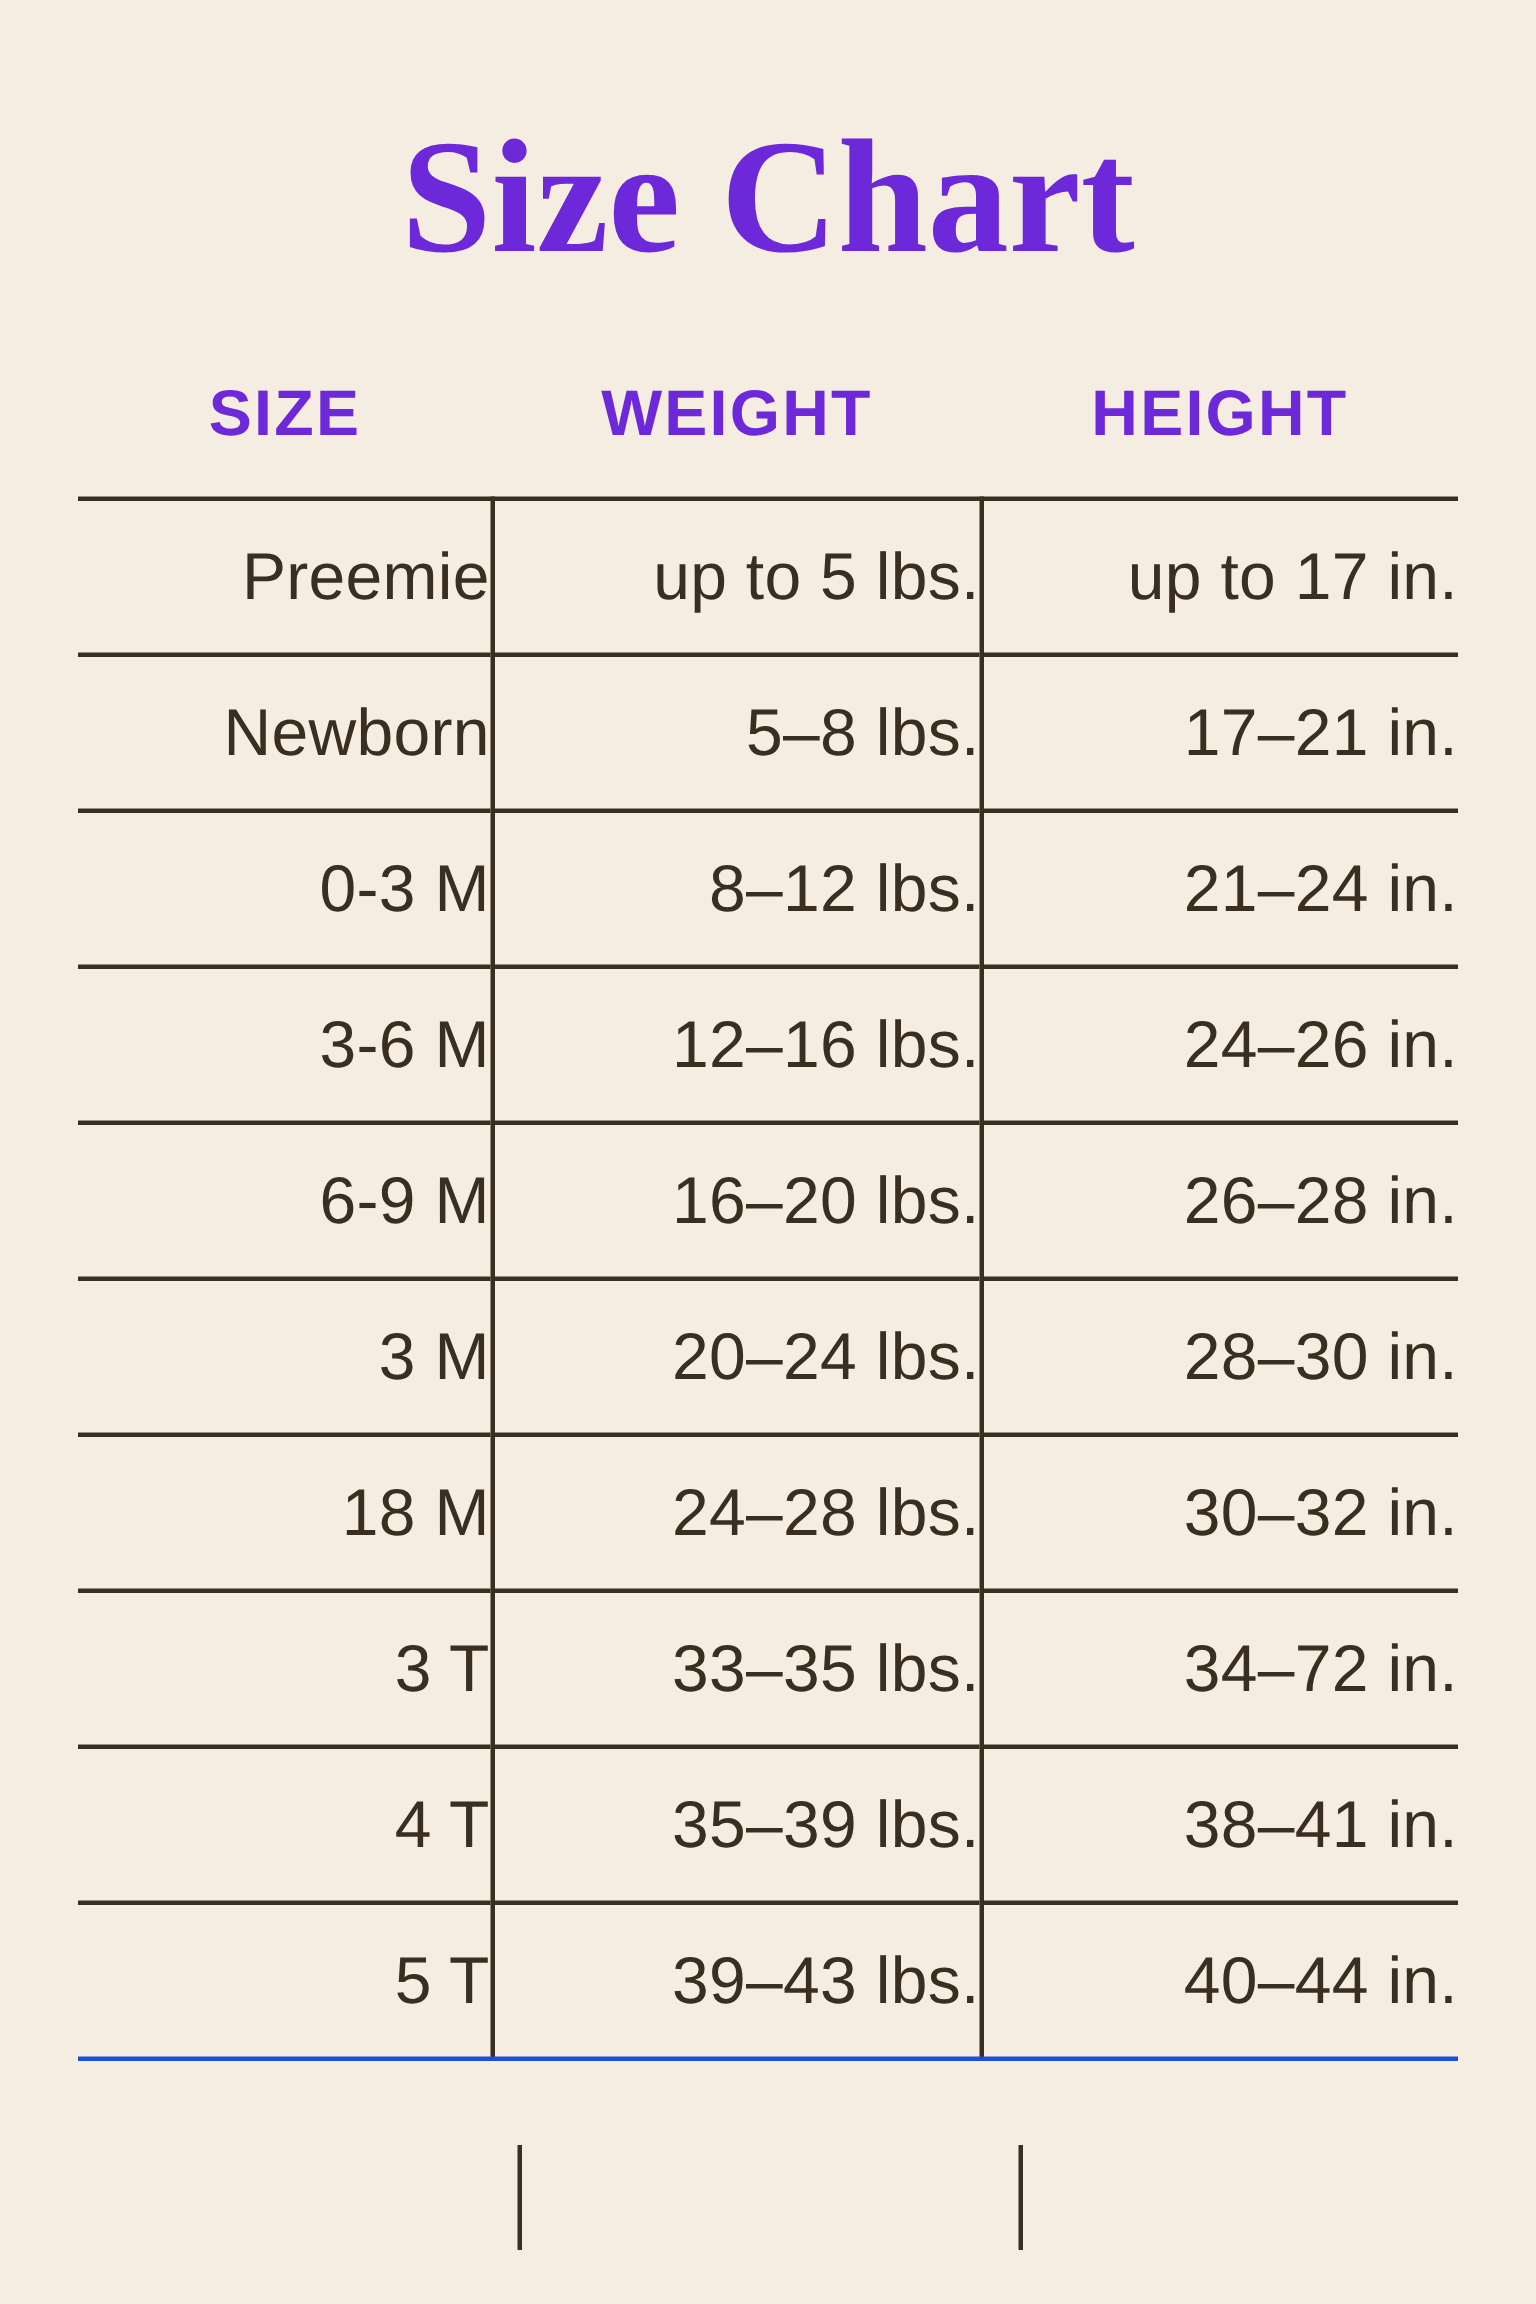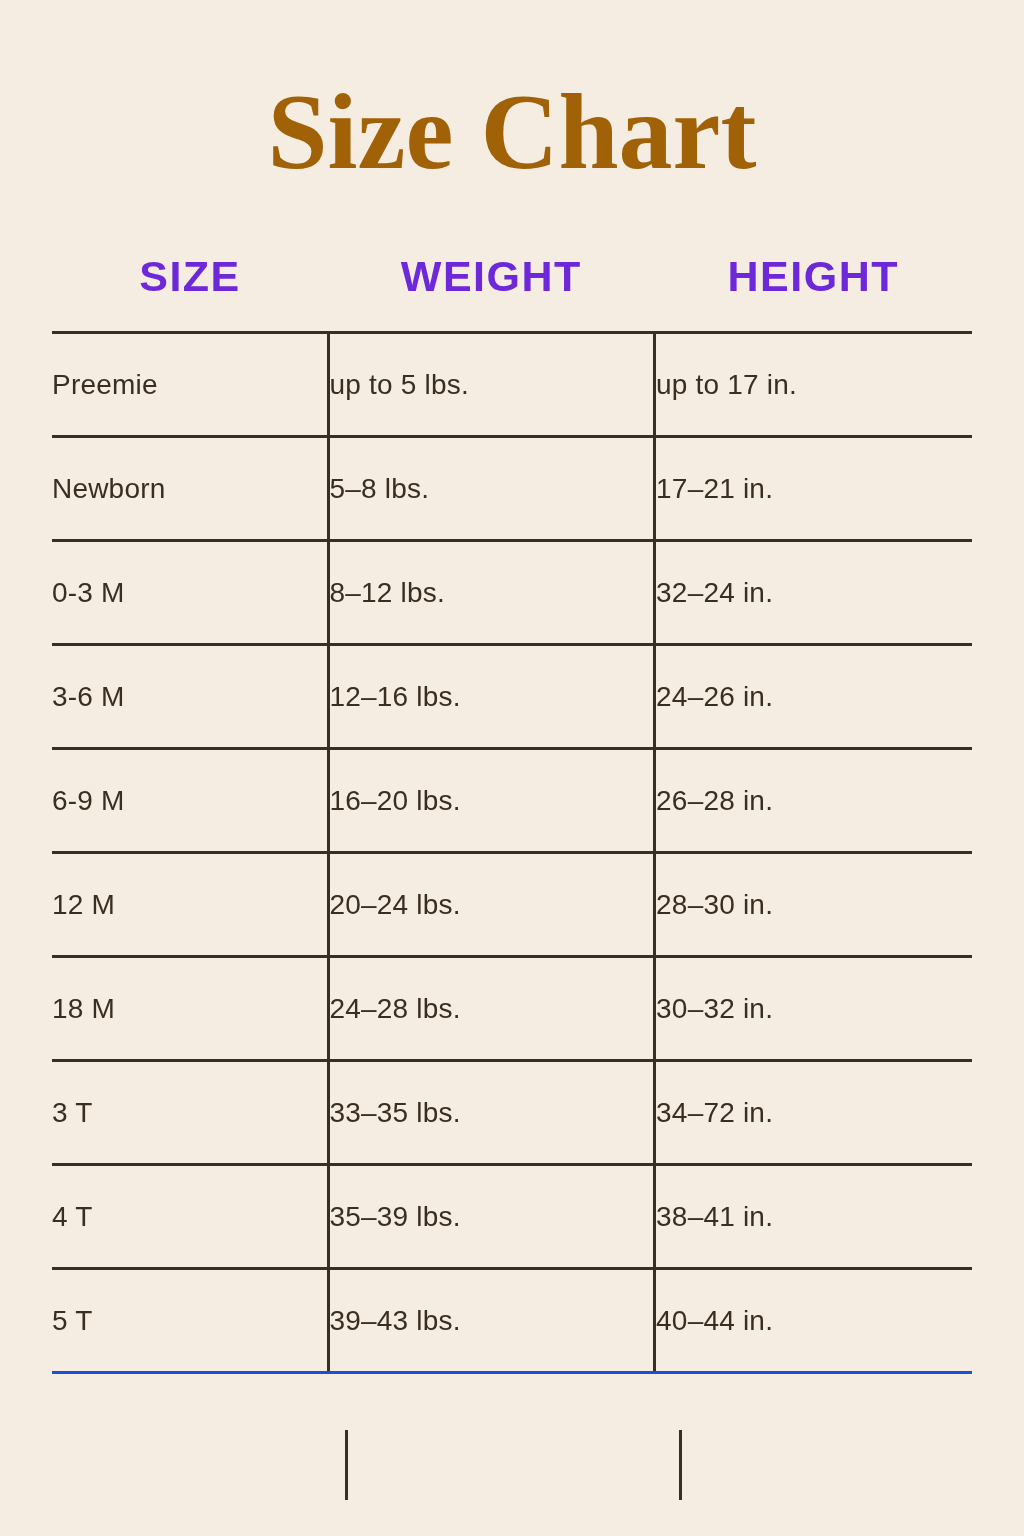--- a/index.html
+++ b/index.html
@@ -21,21 +21,21 @@
     box-sizing: border-box;
     padding: 0 52px;
     background: #f5ede1;
   }
   .title {
     font-family: "Liberation Serif", serif;
     font-weight: bold;
     font-size: 108px;
     line-height: 1;
     text-align: center;
-    color: #a16207;
+    color: #6d28d9;
     letter-spacing: 0px;
     padding-top: 78px;
     padding-bottom: 0;
   }
   table.size-table {
     width: 100%;
     border-collapse: collapse;
     margin-top: 66px;
     table-layout: fixed;
   }
@@ -46,23 +46,23 @@
   thead th {
     font-size: 43px;
     font-weight: bold;
     letter-spacing: 1.5px;
     color: #6d28d9;
     text-align: center;
     padding: 0 0 30px 0;
     border: none;
   }
   tbody td {
-    font-size: 28px;
+    font-size: 44px;
     font-weight: 400;
-    text-align: left;
+    text-align: right;
     color: #3a2e21;
     height: 101px;
     padding: 0;
     border-top: 3px solid #3a2e21;
     border-right: 3px solid #3a2e21;
     letter-spacing: 0.2px;
   }
   tbody td:last-child {
     border-right: none;
     margin-top: 36px;
@@ -104,34 +104,34 @@
         <td>up to 17 in.</td>
       </tr>
       <tr>
         <td>Newborn</td>
         <td>5–8 lbs.</td>
         <td>17–21 in.</td>
       </tr>
       <tr>
         <td>0-3 M</td>
         <td>8–12 lbs.</td>
-        <td>32–24 in.</td>
+        <td>21–24 in.</td>
       </tr>
       <tr>
         <td>3-6 M</td>
         <td>12–16 lbs.</td>
         <td>24–26 in.</td>
       </tr>
       <tr>
         <td>6-9 M</td>
         <td>16–20 lbs.</td>
         <td>26–28 in.</td>
       </tr>
       <tr>
-        <td>12 M</td>
+        <td>3 M</td>
         <td>20–24 lbs.</td>
         <td>28–30 in.</td>
       </tr>
       <tr>
         <td>18 M</td>
         <td>24–28 lbs.</td>
         <td>30–32 in.</td>
       </tr>
       <tr>
         <td>3 T</td>

